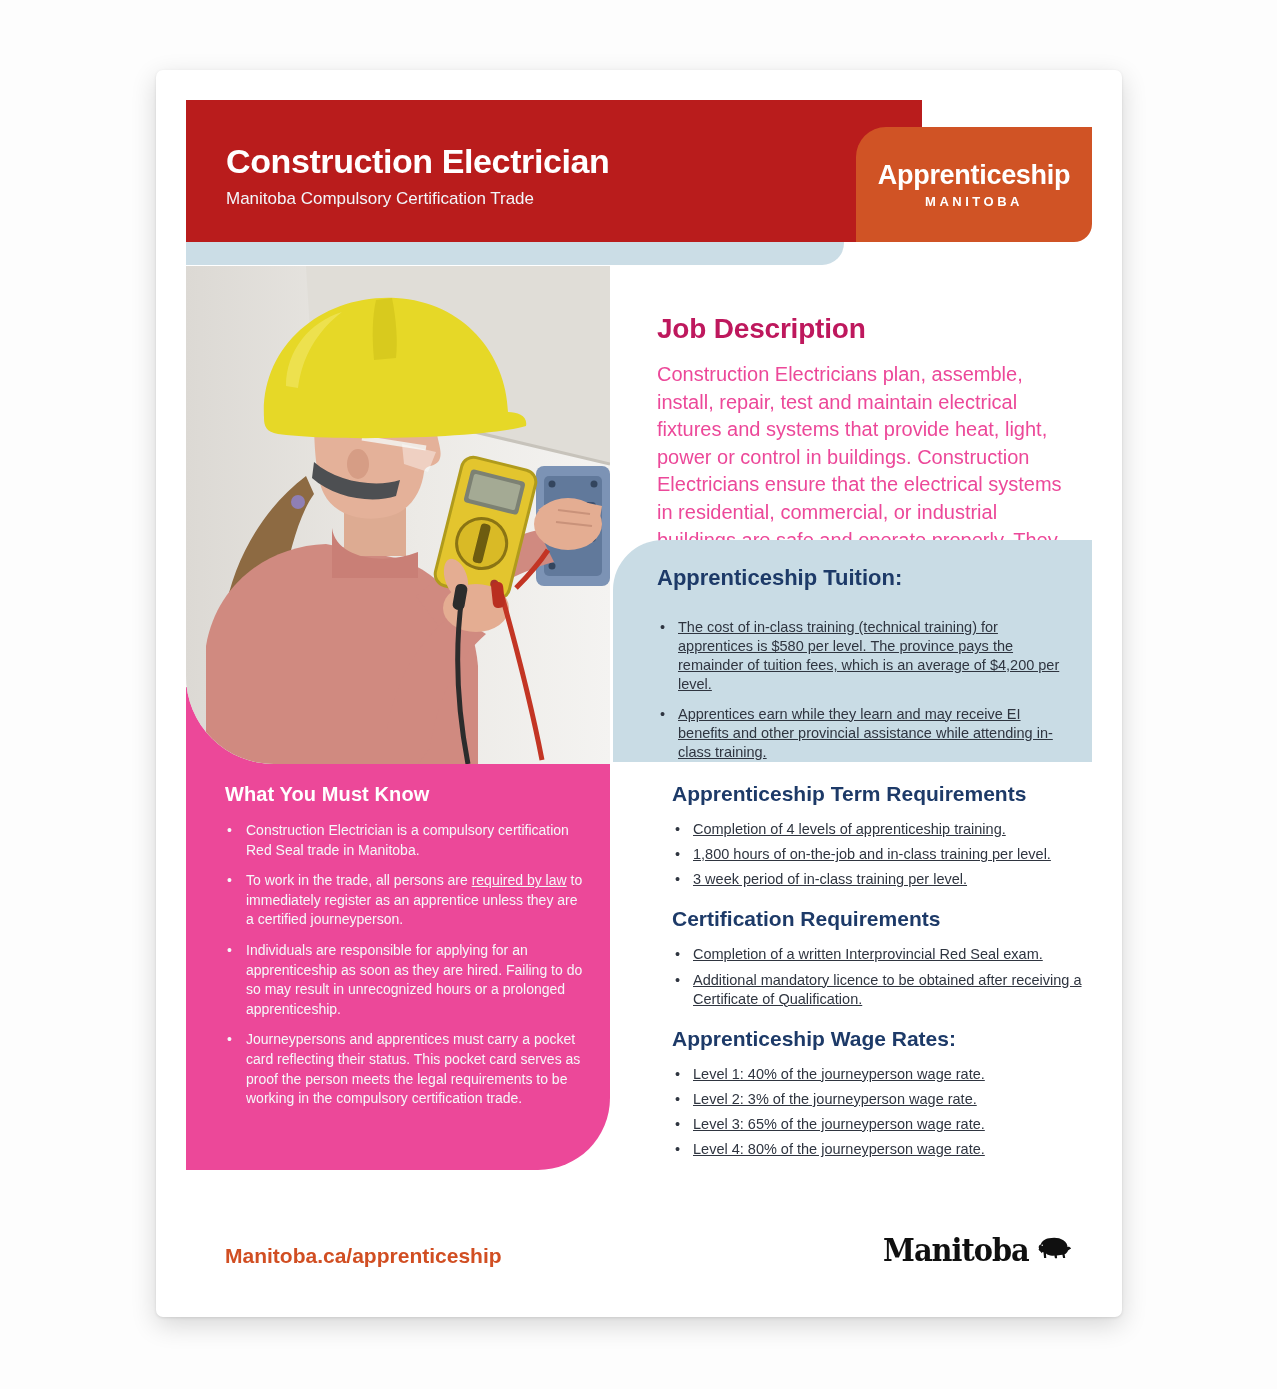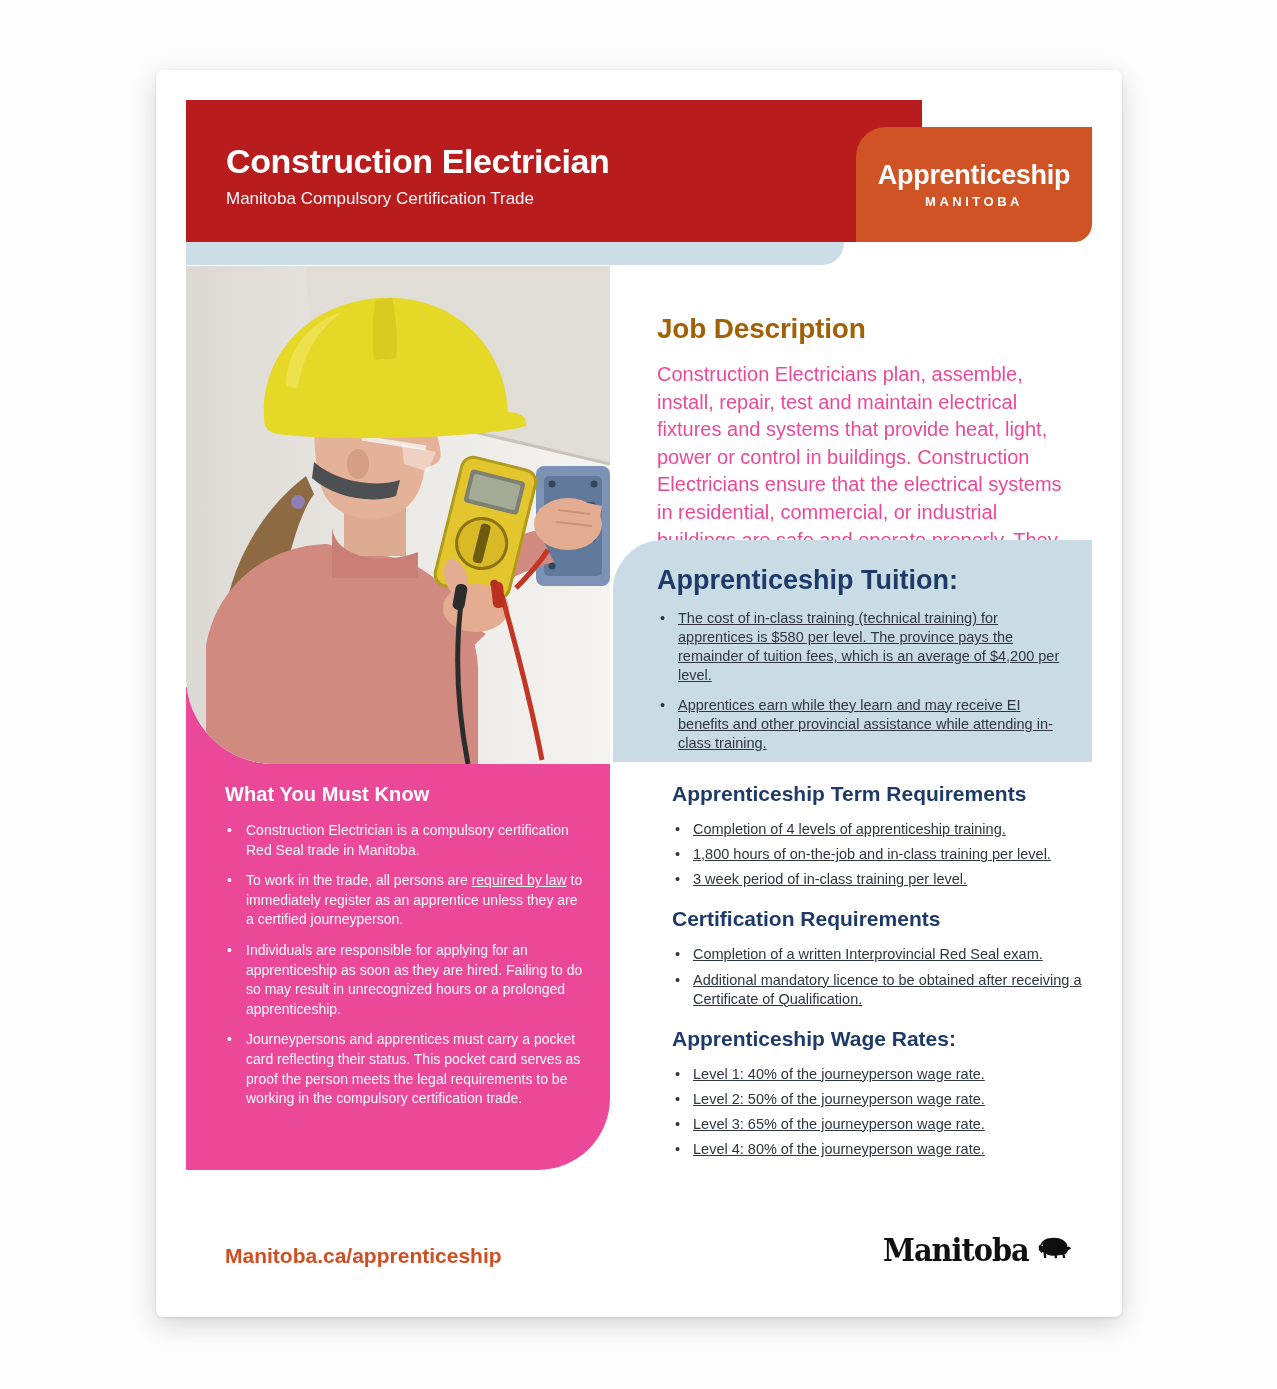--- a/index.html
+++ b/index.html
@@ -34,26 +34,26 @@
   .navy-box { position:absolute; left:30px; top:617px; width:424px; height:483px; background:#ec4899;
               border-bottom-right-radius:72px; z-index:1; padding:96px 26px 0 39px; color:#ffffff; }
   .navy-box h2 { font-size:20px; font-weight:bold; margin-bottom:15px; letter-spacing:0.1px; }
   .navy-box ul { list-style:none; padding-left:21px; }
   .navy-box li { position:relative; font-size:14px; line-height:1.4; margin-bottom:11px; color:#f5f8fa; }
   .navy-box li::before { content:"\2022"; position:absolute; left:-19px; top:0; font-size:14px; color:#f5f8fa; }
   .ul-link { color:#f5f8fa; text-decoration:underline; cursor:pointer; }
 
   
   .job-block { position:absolute; left:501px; top:243px; width:414px; }
-  .job-block h2 { font-size:28px; font-weight:bold; color:#a16207; margin-bottom:16px; letter-spacing:-0.2px; }
+  .job-block h2 { font-size:28px; font-weight:bold; color:#be185d; margin-bottom:16px; letter-spacing:-0.2px; }
   .job-block p { font-size:20px; line-height:1.38; color:#ec4899; }
 
   .tuition-box { position:absolute; left:457px; top:470px; width:479px; height:222px; background:#c9dce5;
                  border-top-left-radius:50px; padding:25px 28px 0 44px; }
-  .tuition-box h3 { font-size:27px; font-weight:bold; color:#1d3a68; margin-bottom:13px; }
+  .tuition-box h3 { font-size:22px; font-weight:bold; color:#1d3a68; margin-bottom:27px; }
   .bullets { list-style:none; padding-left:21px; }
   .bullets li { position:relative; font-size:14.5px; line-height:1.32; color:#2f3540; margin-bottom:10px;text-decoration:underline; }
   .bullets li::before { content:"\2022"; position:absolute; left:-18px; top:0; color:#2f3540; }
 
   .right-sections { position:absolute; left:516px; top:712px; width:436px; }
   .right-sections h3 { font-size:21px; font-weight:bold; color:#1d3a68; margin:18px 0 14px; }
   .right-sections h3:first-child { margin-top:0; }
   .right-sections .bullets li { margin-bottom:6px; }
 
   
@@ -204,21 +204,21 @@
 
       <h3>Certification Requirements</h3>
       <ul class="bullets">
         <li>Completion of a written Interprovincial Red Seal exam.</li>
         <li>Additional mandatory licence to be obtained after receiving a Certificate of Qualification.</li>
       </ul>
 
       <h3>Apprenticeship Wage Rates:</h3>
       <ul class="bullets">
         <li>Level 1: 40% of the journeyperson wage rate.</li>
-        <li>Level 2: 50% of the journeyperson wage rate.</li>
+        <li>Level 2: 3% of the journeyperson wage rate.</li>
         <li>Level 3: 65% of the journeyperson wage rate.</li>
         <li>Level 4: 80% of the journeyperson wage rate.</li>
       </ul>
     </div>
 
     <a class="footer-link">Manitoba.ca/apprenticeship</a>
 
     <div class="mb-logo">
       <span class="mb-wordmark">Manitoba</span>
       <svg class="bison" viewBox="0 0 120 80" xmlns="http://www.w3.org/2000/svg">

